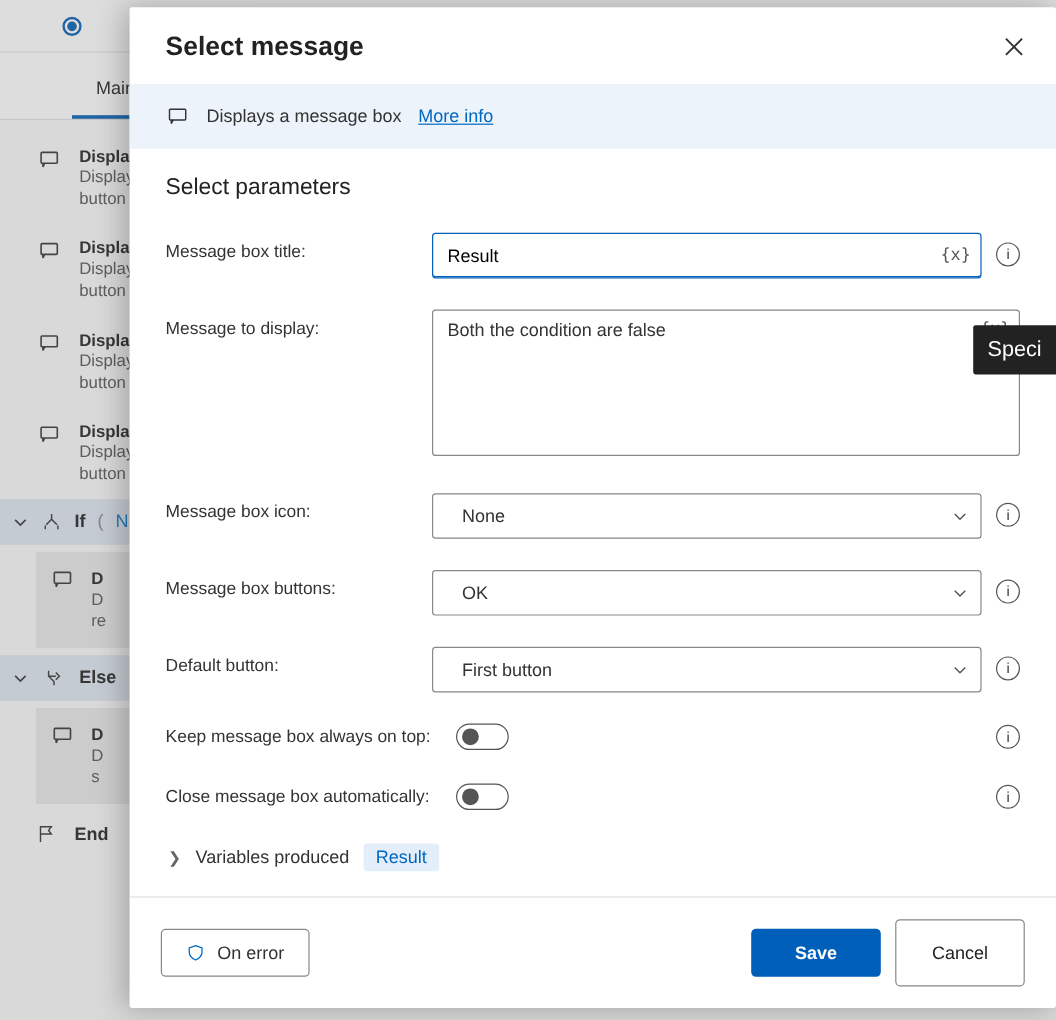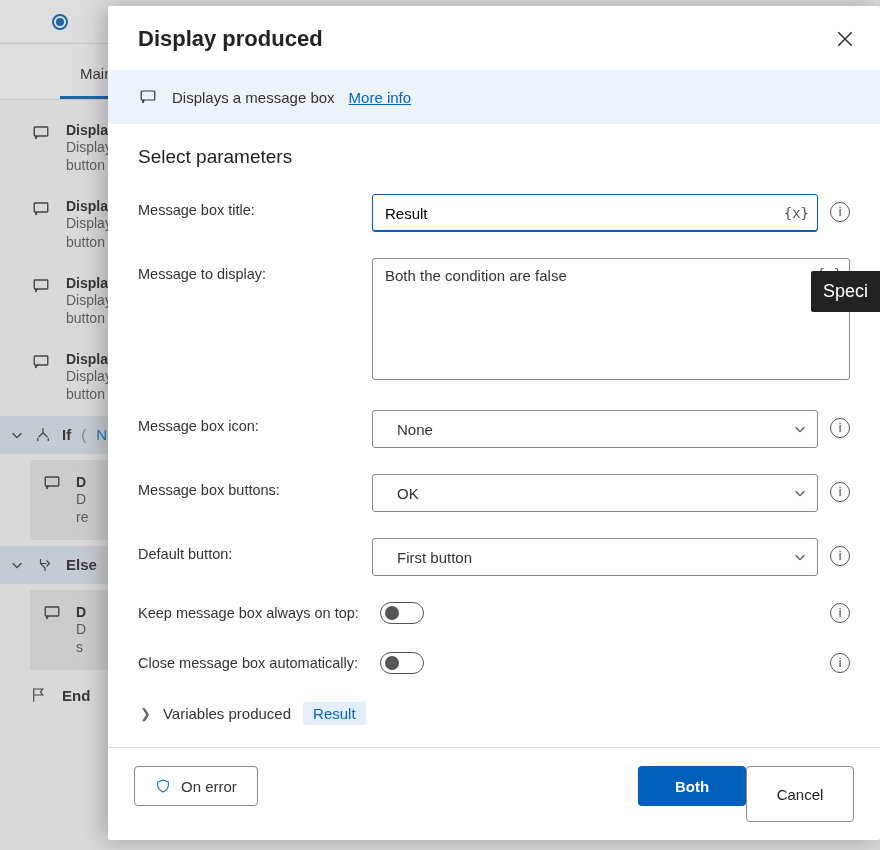--- a/index.html
+++ b/index.html
@@ -38,21 +38,21 @@
 .modal-header { display: flex; align-items: center; justify-content: space-between; padding: 20px 26px 18px 30px; }
 .modal-title { font-size: 22px; font-weight: 600; color: #222; }
 .close-x { width: 18px; height: 18px; cursor: pointer; color: #333; }
 
 .info-strip { background: #edf3fb; padding: 18px 30px; display: flex; align-items: center; gap: 14px; font-size: 15px; color: #333; }
 .info-strip a { color: #0067c0; text-decoration: underline; cursor: pointer; }
 
 .body-scroll { flex: 1; overflow: auto; padding: 22px 30px 10px 30px; }
 .section-title { font-size: 19px; font-weight: 400; color: #222; margin-bottom: 26px; }
 
-.form-row { display: flex; align-items: flex-start; margin-bottom: 26px; gap: 12px; }
+.form-row { display: flex; align-items: flex-start; margin-bottom: 26px; }
 .form-label { width: 222px; font-size: 14.5px; color: #333; padding-top: 8px; }
 .form-control-wrap { flex: 1; display: flex; align-items: flex-start; gap: 12px; }
 
 .text-input, .select-input, .textarea-input { flex: 1; border: 1px solid #888; border-radius: 3px; font-size: 15px; color: #333; background: #fff; }
 .text-input { height: 38px; padding: 0 40px 0 12px; position: relative; }
 .text-input.focused { border-color: #005fb8; box-shadow: inset 0 -1px 0 #005fb8; }
 .input-inner { border: none; outline: none; width: 100%; height: 100%; font-size: 15px; background: transparent; }
 .var-token { position: absolute; right: 8px; top: 50%; transform: translateY(-50%); font-size: 14px; color: #555; cursor: pointer; font-family: Consolas, monospace; }
 
 .textarea-wrap { position: relative; flex: 1; }
@@ -68,21 +68,21 @@
 .toggle-label { width: 222px; font-size: 14.5px; color: #333; }
 .toggle-spacer { flex: 1; display: flex; align-items: center; }
 .toggle { width: 44px; height: 22px; border: 1px solid #555; border-radius: 11px; position: relative; cursor: pointer; background: #fff; }
 .toggle::after { content: ""; position: absolute; width: 14px; height: 14px; background: #555; border-radius: 50%; top: 3px; left: 4px; }
 
 .vars-row { display: flex; align-items: center; gap: 12px; font-size: 15px; margin-top: 6px; margin-left: 2px; }
 .vars-caret { color: #666; font-size: 13px; }
 .vars-label { color: #333; }
 .vars-pill { background: #e4eefa; color: #0067c0; padding: 3px 10px; border-radius: 3px; font-size: 15px; }
 
-.modal-footer { border-top: 1px solid #e0e0e0; padding: 18px 26px; display: flex; }
+.modal-footer { border-top: 1px solid #e0e0e0; padding: 18px 26px; display: flex; align-items: center; gap: 12px; }
 .on-error-btn { border: 1px solid #888; background: #fff; border-radius: 4px; height: 40px; padding: 0 20px; display: flex; align-items: center; gap: 10px; font-size: 15px; cursor: pointer; color: #333; }
 .shield { width: 16px; height: 18px; }
 .footer-spacer { flex: 1; }
 .btn-primary { background: #005fb8; color: #fff; border: none; border-radius: 4px; height: 40px; width: 108px; font-size: 15px; font-weight: 600; cursor: pointer; }
 .btn-secondary { background: #fff; color: #222; border: 1px solid #888; border-radius: 4px; height: 56px; width: 108px; font-size: 15px; cursor: pointer; }
 
 .tooltip-chip { position: absolute; right: 0; top: 271px; background: #222; color: #fff; font-size: 18px; padding: 10px 12px; border-radius: 2px 0 0 2px; }
 </style>
 </head>
 <body>
@@ -196,21 +196,21 @@
           <path d="M5 3v18M5 4h12l-3 4 3 4H5"></path>
         </svg>
       <span class="kw">End</span>
     </div>
   </div>
 </div>
 <div class="bg-overlay"></div>
 
 <div class="modal">
   <div class="modal-header">
-    <div class="modal-title">Display produced</div>
+    <div class="modal-title">Select message</div>
     <svg class="close-x" viewBox="0 0 16 16" stroke="#333" stroke-width="1.4">
         <path d="M2 2l12 12M14 2L2 14"></path>
       </svg>
   </div>
 
   <div class="info-strip">
     <svg class="msg-icon" viewBox="0 0 24 24" fill="none" stroke="#333" stroke-width="1.6">
         <rect x="3" y="4" width="18" height="12" rx="1"></rect>
         <path d="M7 16l-2 4v-4"></path>
       </svg>
@@ -305,18 +305,18 @@
   </div>
 
   <div class="modal-footer">
     <button class="on-error-btn">
       <svg class="shield" viewBox="0 0 24 24" fill="none" stroke="#0067c0" stroke-width="1.6">
           <path d="M12 3l8 3v5c0 5-3.5 8-8 10-4.5-2-8-5-8-10V6l8-3z"></path>
         </svg>
       <span>On error</span>
     </button>
     <div class="footer-spacer"></div>
-    <button class="btn-primary">Both</button>
+    <button class="btn-primary">Save</button>
     <button class="btn-secondary">Cancel</button>
   </div>
 </div>
 
 <div class="tooltip-chip">Speci</div>
 
 </body></html>

